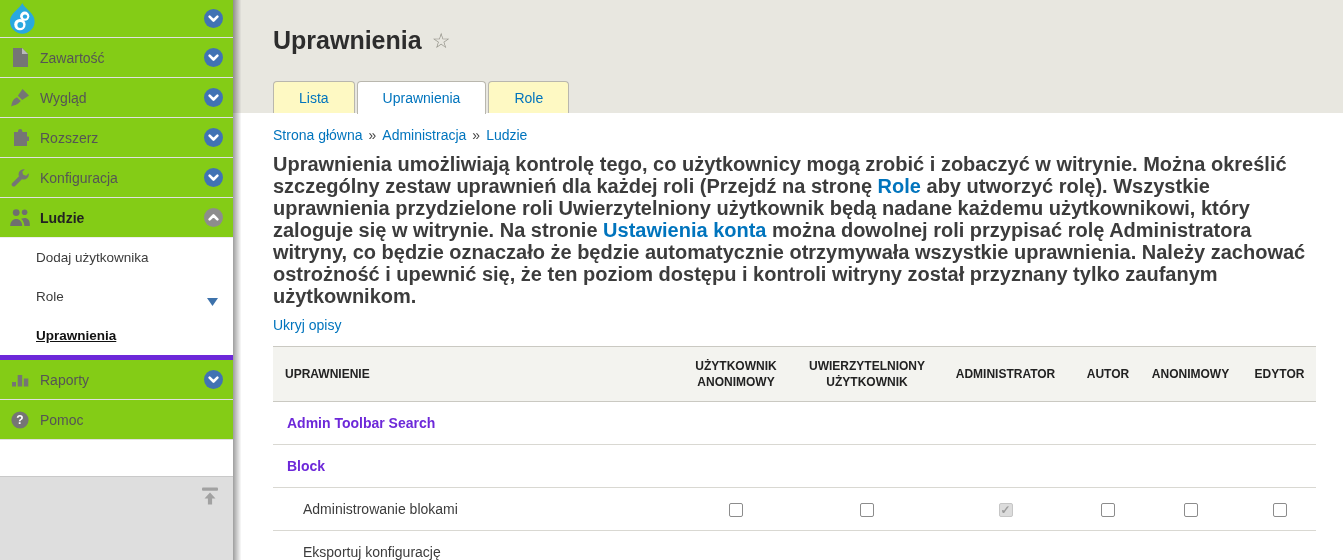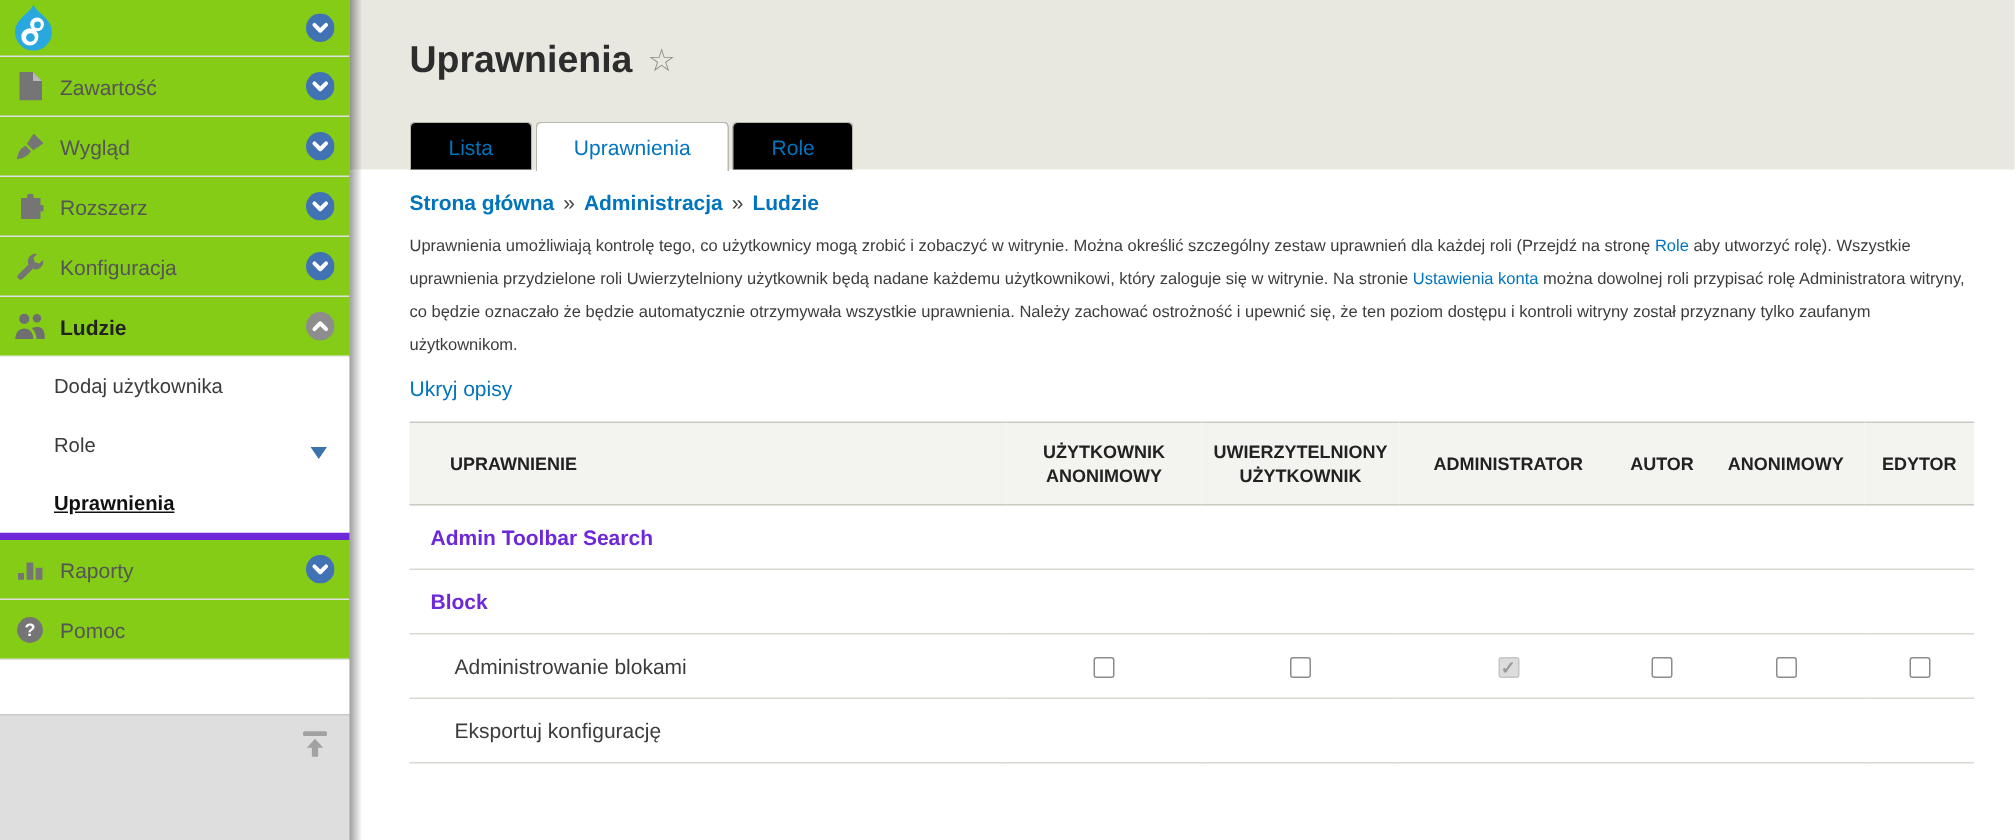--- a/index.html
+++ b/index.html
@@ -48,41 +48,41 @@
   .main { margin-left:233px; height:560px; background:#fff; }
   .page-header {
     background:#e8e7e0; height:113px; position:relative; padding:26px 0 0 40px;
   }
   h1.title { margin:0; font-size:25px; font-weight:bold; color:#2d2d2d; display:flex; align-items:center; }
   .star { font-size:21px; color:#8f8e84; font-weight:normal; margin-left:10px; cursor:pointer; }
   .tabs { position:absolute; left:40px; bottom:0; display:flex; }
   .tab {
     font-size:14px; color:#0074bd; text-decoration:none;
     padding:8px 25px 7px; margin-right:2px;
-    background:#000000; border:1px solid #b9b7ae; border-bottom:none;
+    background:#fef9c3; border:1px solid #b9b7ae; border-bottom:none;
     border-radius:4px 4px 0 0; cursor:pointer; display:block;
   }
   .tab.active { background:#fff; border-color:#b9b7ae; padding-bottom:8px; margin-bottom:-1px; }
 
   .content { padding:14px 28px 0 40px; }
   .breadcrumb { font-size:14px; margin:0 0 10px 0; }
-  .breadcrumb a { color:#0074bd; text-decoration:none; cursor:pointer;font-weight:bold; }
+  .breadcrumb a { color:#0074bd; text-decoration:none; cursor:pointer; }
   .breadcrumb .sep { color:#444; margin:0 6px; }
-  .desc { margin:0 0 8px 0; font-size:11px; line-height:22px; color:#3c3c3c; max-width:1043px; }
+  .desc { margin:0 0 8px 0; font-size:20px; line-height:22px; color:#3c3c3c; max-width:1043px;font-weight:bold; }
   .desc a { color:#0074bd; text-decoration:none; cursor:pointer; }
   .toggle-link { display:inline-block; font-size:14px; color:#0074bd; text-decoration:none; margin:2px 0 0 0; cursor:pointer; }
 
   
   table.perm-table { border-collapse:collapse; table-layout:fixed; width:1043px; margin-top:12px; }
   .perm-table thead th {
     background:#f3f3ef; border-top:1px solid #cac9c2; border-bottom:1px solid #cac9c2;
     font-size:12px; font-weight:bold; color:#222; text-align:center;
     padding:11px 6px; line-height:16px; vertical-align:middle;
   }
-  .perm-table thead th.col-perm { text-align:left; padding-left:27px; }
+  .perm-table thead th.col-perm { text-align:left; padding-left:12px; }
   .perm-table tbody td { border-bottom:1px solid #d9d8d2; font-size:14px; color:#333; padding:13px 6px; }
   .perm-table tr.group-row td { font-weight:bold; color:#6d28d9; padding-left:14px; }
   .perm-table td.perm-label { padding-left:30px; color:#3c3c3c; }
   .perm-table td.cbx-cell { text-align:center; }
   .cbx {
     display:inline-block; width:14px; height:14px; border:1px solid #8c8c8c;
     border-radius:2px; background:#fff; cursor:pointer; position:relative; vertical-align:middle;
   }
   .cbx.disabled { background:#dcdcdc; border-color:#c6c6c6; cursor:default; }
   .cbx.checked::after {

